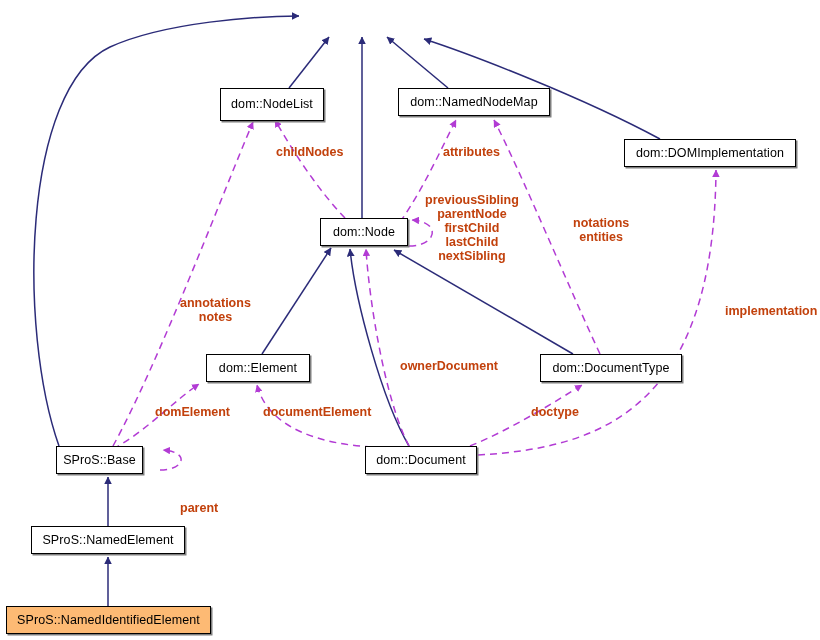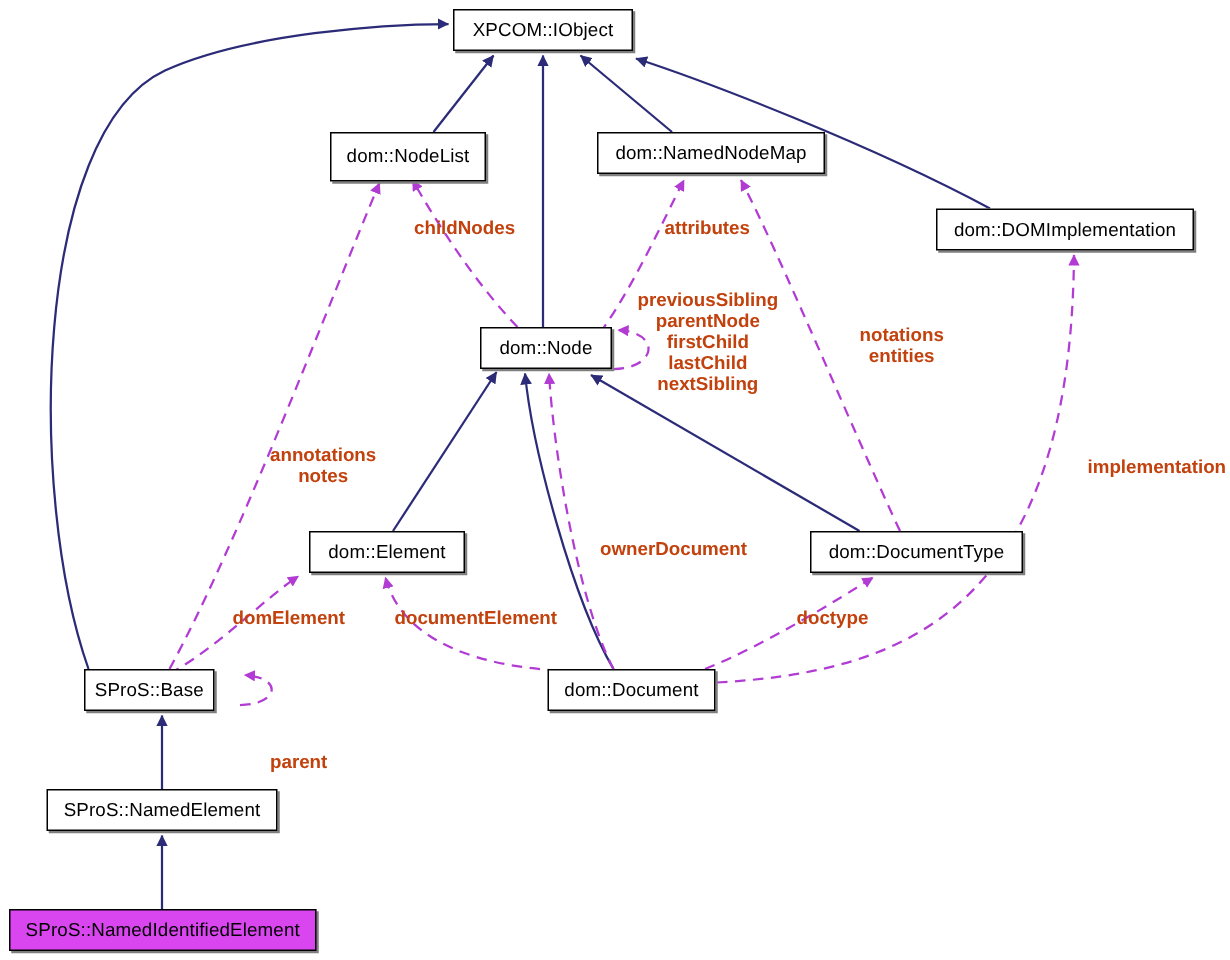--- a/index.html
+++ b/index.html
@@ -35,21 +35,21 @@
     align-items: center;
     justify-content: center;
     font-size: 12.5px;
     line-height: 1;
     color: #000000;
     white-space: nowrap;
     letter-spacing: 0.1px;
     z-index: 5;
   }
   .node-box.highlight {
-    background: #d946ef;
+    background: #fdba74;
   }
   .edge-label {
     position: absolute;
     font-size: 12.5px;
     line-height: 14px;
     color: #c2410c;
     white-space: nowrap;
     z-index: 6;
     background: transparent;
     font-weight: bold;
@@ -97,23 +97,20 @@
       <path d="M 409 246 C 437 246 442 222 412 220"></path>
       <path d="M 409 446 C 385 400 369 300 366 249"></path>
       <path d="M 113 449 C 145 432 175 400 199 384"></path>
       <path d="M 372 447 C 320 444 268 428 257 385"></path>
       <path d="M 470 446 C 510 430 558 400 582 385"></path>
       <path d="M 478 455 C 600 448 714 410 716 170"></path>
       <path d="M 160 470 C 185 470 190 452 163 450"></path>
     </g>
   </svg>
 
-  <div class="node-box" style="left:302px; top:6px; width:120px; height:28px;">
-    <span>XPCOM::IObject</span>
-  </div>
 
   <div class="node-box" style="left:220px; top:88px; width:104px; height:33px;">
     <span>dom::NodeList</span>
   </div>
 
   <div class="node-box" style="left:398px; top:88px; width:152px; height:28px;">
     <span>dom::NamedNodeMap</span>
   </div>
 
   <div class="node-box" style="left:624px; top:139px; width:172px; height:28px;">

